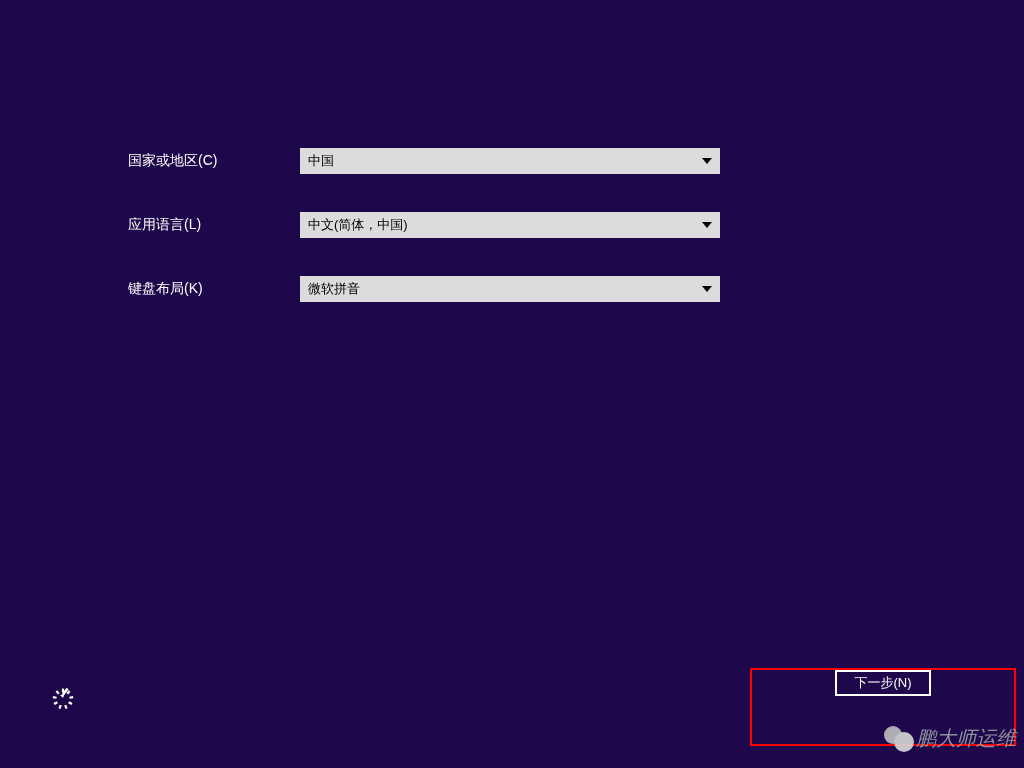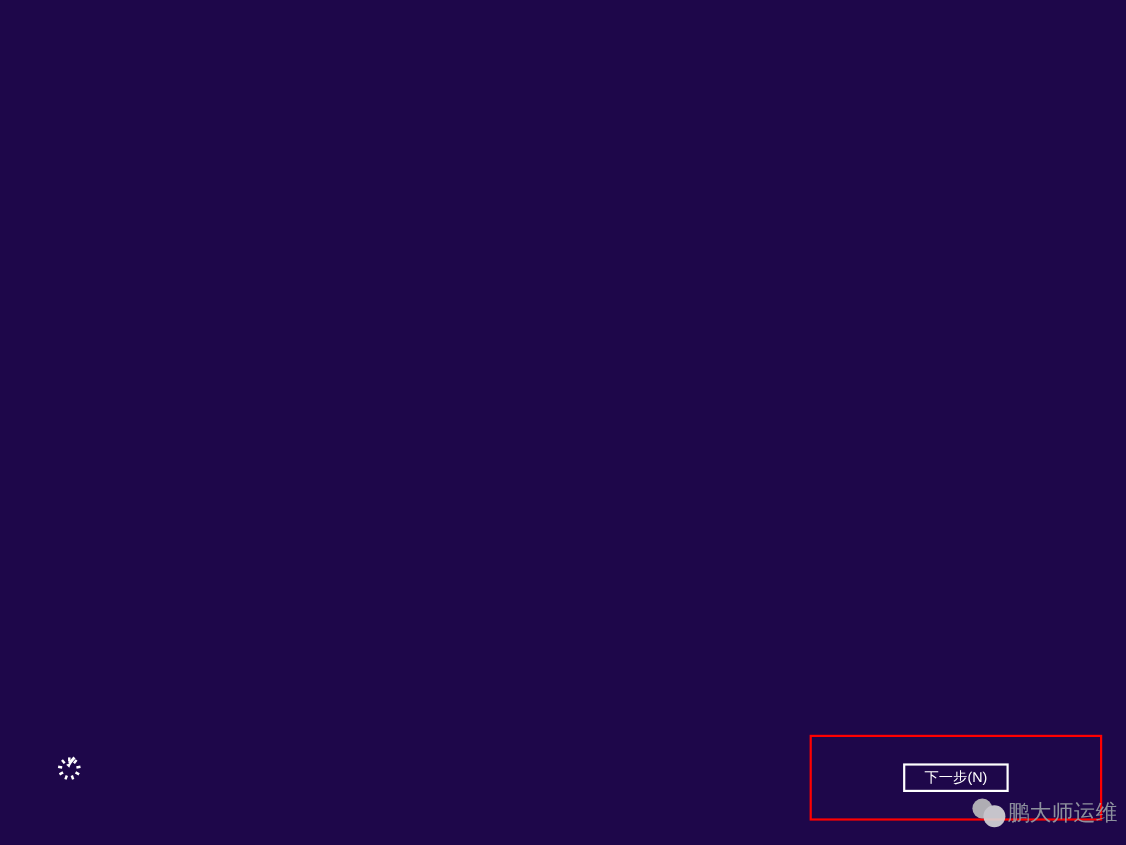--- a/index.html
+++ b/index.html
@@ -66,27 +66,26 @@
       position: absolute;
       left: 48px;
       bottom: 56px;
       width: 30px;
       height: 30px;
       cursor: pointer;
     }
     .ease-icon svg { width: 30px; height: 30px; }
     .next-area {
       position: absolute;
-      right: 22px;
+      right: 8px;
       bottom: 22px;
       width: 266px;
       height: 78px;
       border: 2px solid #ff0000;
       display: flex;
-      align-items: center;
       justify-content: center;
     }
     .next-btn {
       width: 96px;
       height: 26px;
       background: #1e074a;
       border: 2px solid #ffffff;
       color: #ffffff;
       font-size: 13px;
       display: flex;
@@ -97,20 +96,21 @@
     .watermark {
       position: absolute;
       right: 8px;
       bottom: 16px;
       display: flex;
       align-items: flex-end;
       gap: 2px;
       color: #9aa0a6;
       font-size: 20px;
       opacity: 0.9;
+      font-style: italic;
     }
     .watermark .bubble {
       width: 30px; height: 26px;
       position: relative;
     }
     .watermark .bubble::before {
       content: "";
       position: absolute;
       left: 0; top: 0;
       width: 18px; height: 18px;
@@ -133,20 +133,47 @@
       border-radius: 50%;
       box-shadow: 4px 0 0 #555, 8px 0 0 #555;
     }
   </style>
 </head>
 <body>
 
 <div class="screen">
 
 
+  <div class="form">
+
+    <div class="row">
+      <div class="label">国家或地区(C)</div>
+      <div class="select">
+        <span>中国</span>
+        <span class="caret"></span>
+      </div>
+    </div>
+
+    <div class="row">
+      <div class="label">应用语言(L)</div>
+      <div class="select">
+        <span>中文(简体，中国)</span>
+        <span class="caret"></span>
+      </div>
+    </div>
+
+    <div class="row">
+      <div class="label">键盘布局(K)</div>
+      <div class="select">
+        <span>微软拼音</span>
+        <span class="caret"></span>
+      </div>
+    </div>
+
+  </div>
 
   <div class="ease-icon">
     <svg viewBox="0 0 32 32">
       <g fill="#ffffff">
 
         <g transform="translate(16 18)">
           <rect x="-1.2" y="-11" width="2.4" height="4" transform="rotate(0)"></rect>
           <rect x="-1.2" y="-11" width="2.4" height="4" transform="rotate(40)"></rect>
           <rect x="-1.2" y="-11" width="2.4" height="4" transform="rotate(80)"></rect>
           <rect x="-1.2" y="-11" width="2.4" height="4" transform="rotate(120)"></rect>

